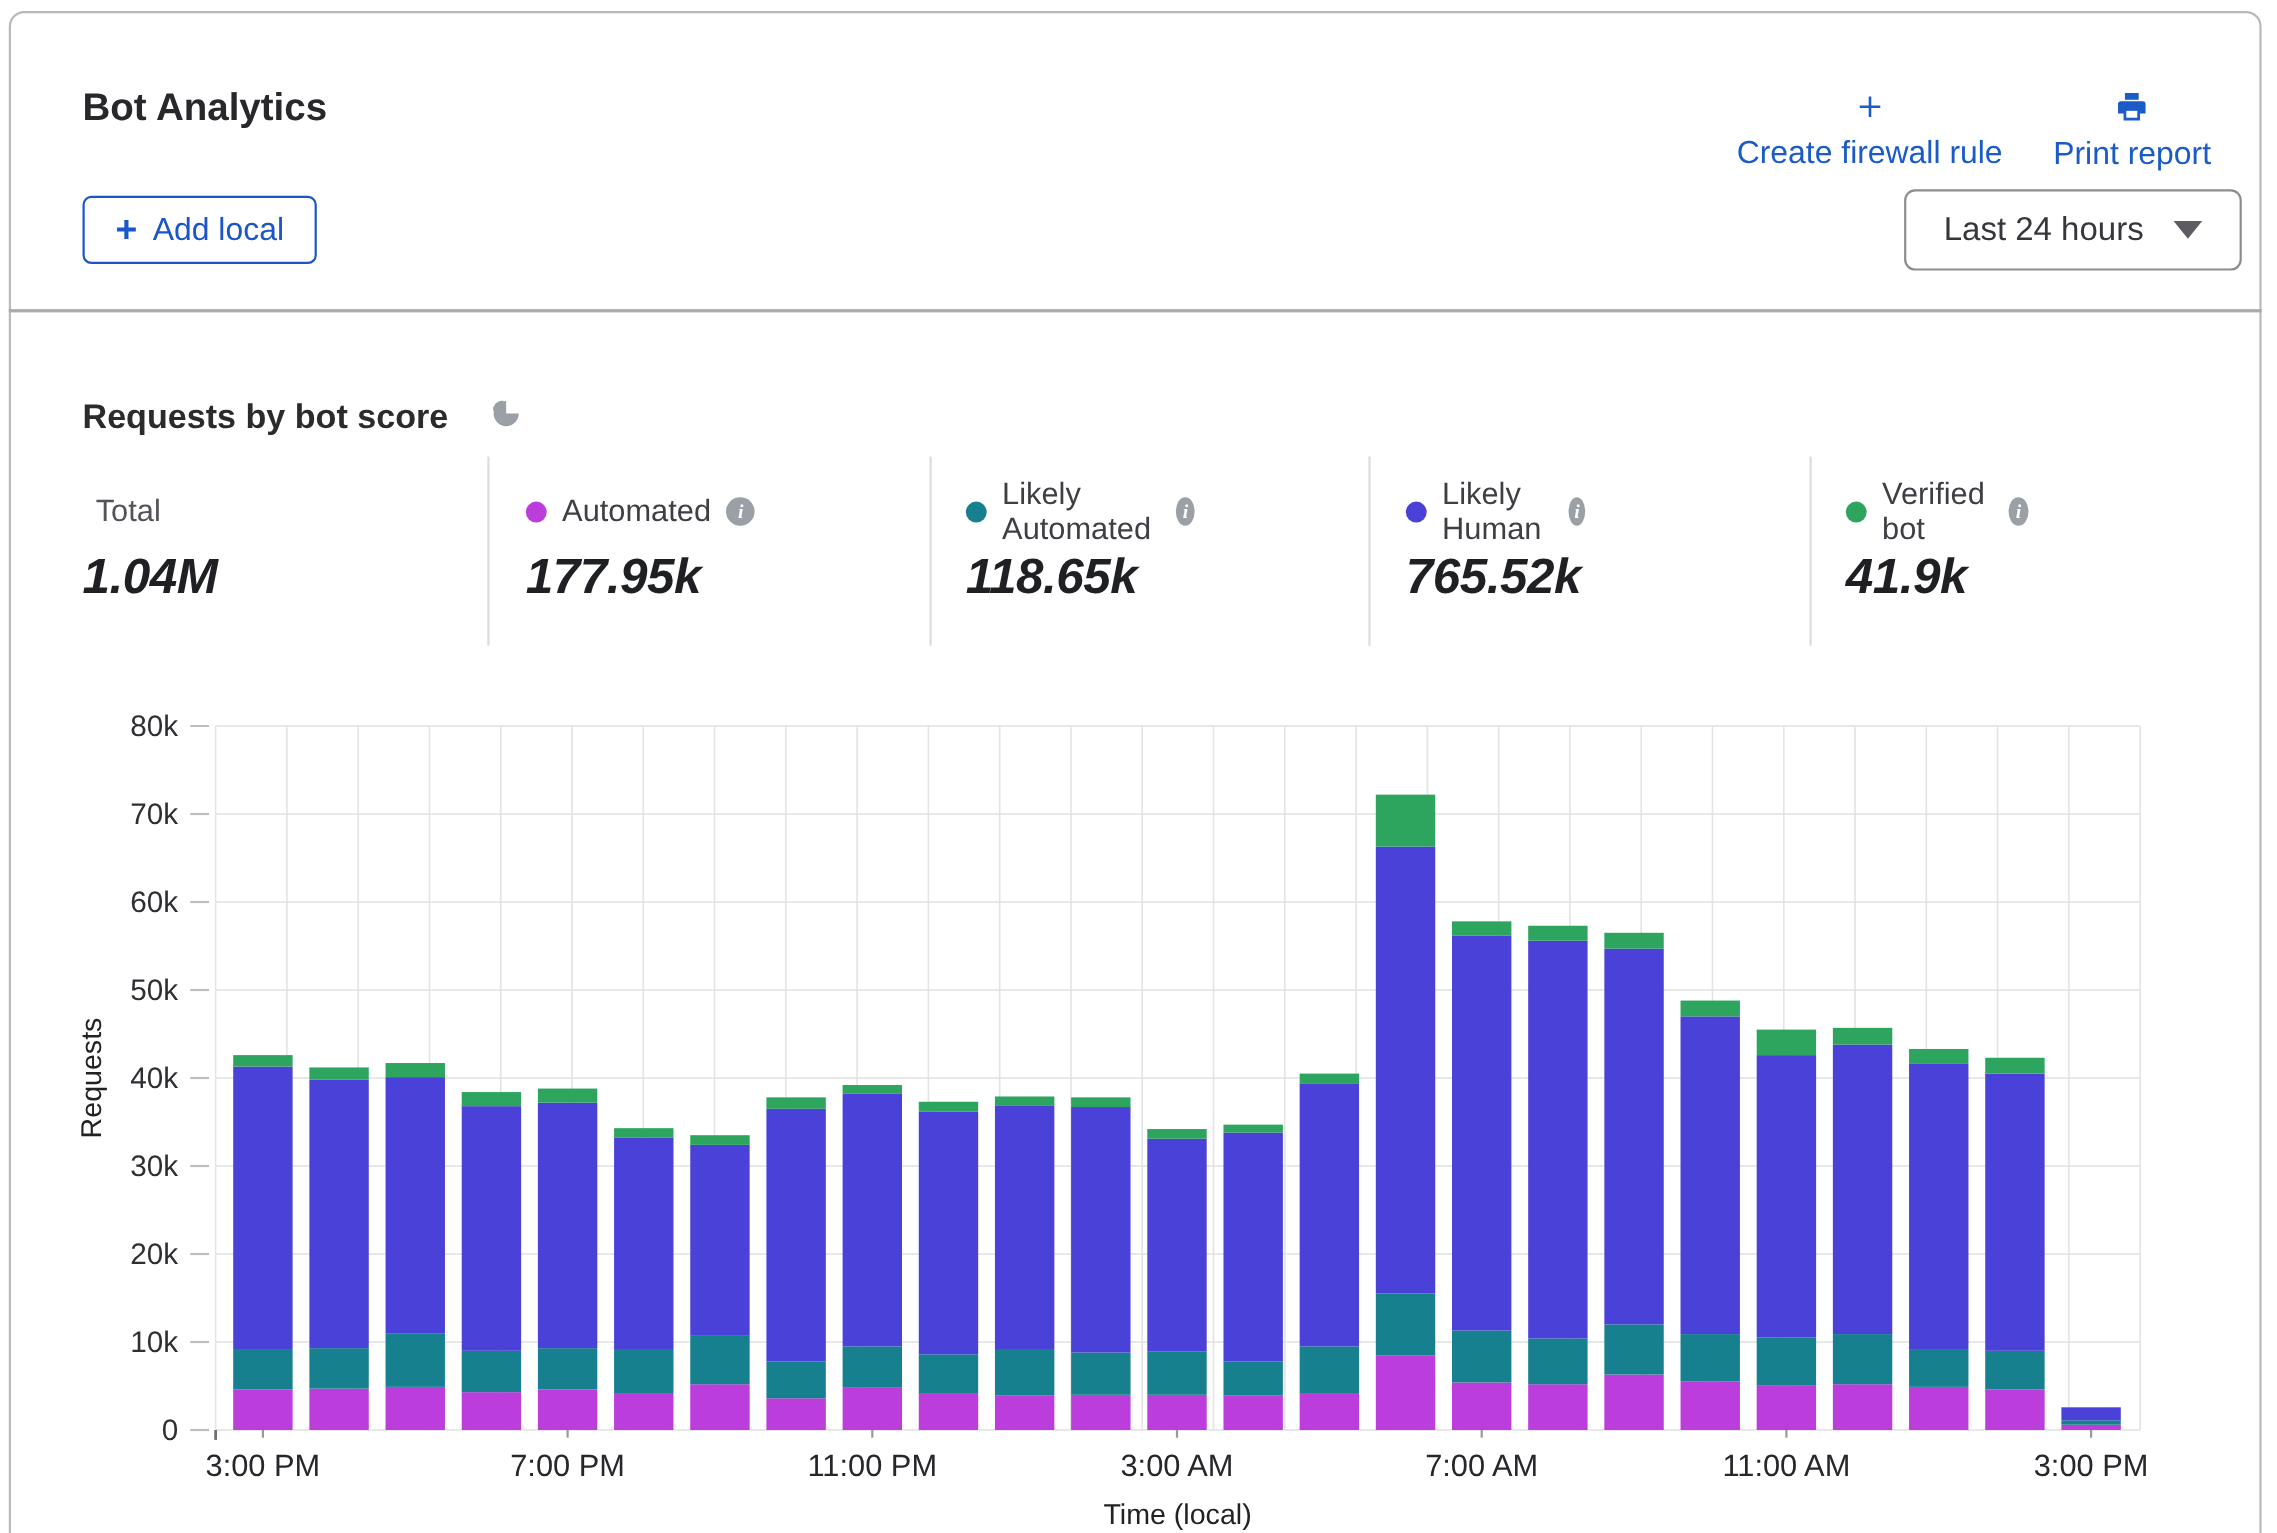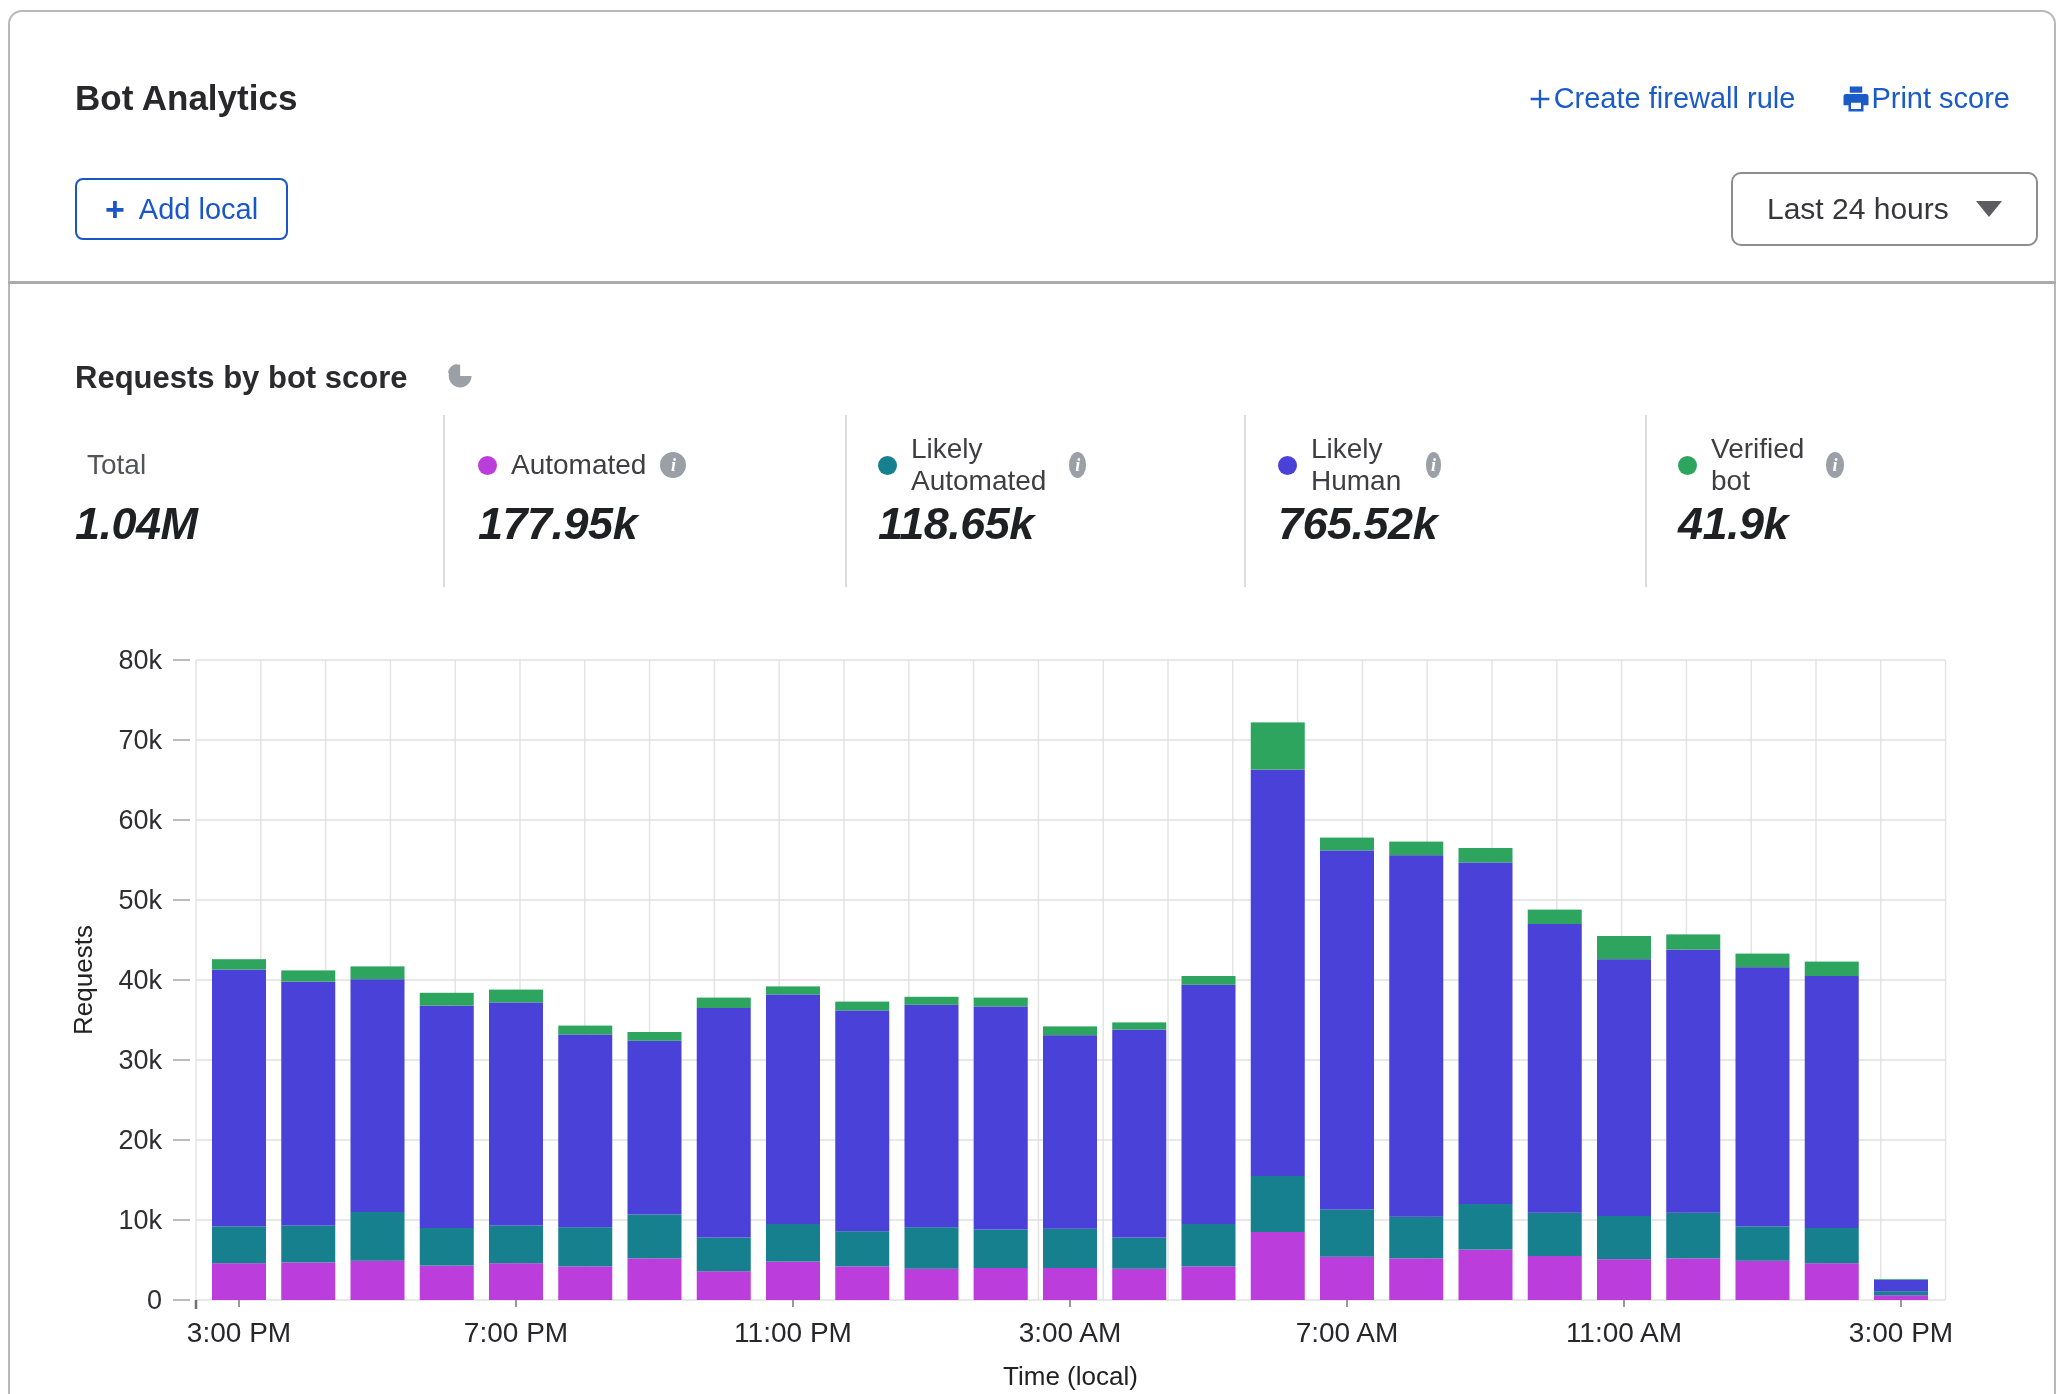--- a/index.html
+++ b/index.html
@@ -6,21 +6,21 @@
   html,body { background:#fff; }
   body { font-family:"Liberation Sans", sans-serif; }
   .screen { position:relative; width:2070px; height:1394px; background:#fff; overflow:hidden; }
 
   .card { position:absolute; left:8px; top:10px; width:2048px; height:1600px;
           border:2px solid #b9b9b9; border-radius:14px; background:#fff; }
 
   .page-title { position:absolute; left:75px; top:78px; font-size:35px; font-weight:bold; color:#27272c; }
 
   .header-actions { position:absolute; top:82px; right:60px; display:flex; gap:46px; align-items:center; }
-  .action-link { display:flex; align-items:center; color:#1a5bc7; font-size:29px; cursor:pointer; text-decoration:none; }
+  .action-link { display:flex; align-items:center; gap:12px; color:#1a5bc7; font-size:29px; cursor:pointer; text-decoration:none;flex-direction:column; }
   .action-link svg { display:block; }
 
   .add-filter-btn { position:absolute; left:75px; top:178px; height:62px; padding:0 28px;
           display:flex; align-items:center; gap:14px; background:#fff; border:2px solid #1a56c8;
           border-radius:8px; color:#1a56c8; font-size:29px; cursor:pointer;
           font-family:"Liberation Sans", sans-serif; }
   .add-filter-btn .plus { font-size:34px; line-height:1; font-weight:bold; }
 
   .time-range { position:absolute; left:1731px; top:172px; width:307px; height:74px;
           border:2px solid #8d8d8d; border-radius:10px; background:#fff; display:flex;
@@ -66,21 +66,21 @@
       <span>Create firewall rule</span>
     </a>
     <a class="action-link">
       <span>
         <svg width="30" height="30" viewBox="0 0 24 24" fill="#1a5bc7">
           <path d="M7 2h10v5H7z"></path>
           <path d="M4 8h16a2 2 0 0 1 2 2v7h-4v5H6v-5H2v-7a2 2 0 0 1 2-2z"></path>
           <rect x="8" y="15" width="8" height="5" fill="#fff"></rect>
         </svg>
       </span>
-      <span>Print score</span>
+      <span>Print report</span>
     </a>
   </div>
 
   <button class="add-filter-btn">
     <span class="plus">+</span>
     <span>Add local</span>
   </button>
 
   <div class="time-range">
     <span>Last 24 hours</span>

